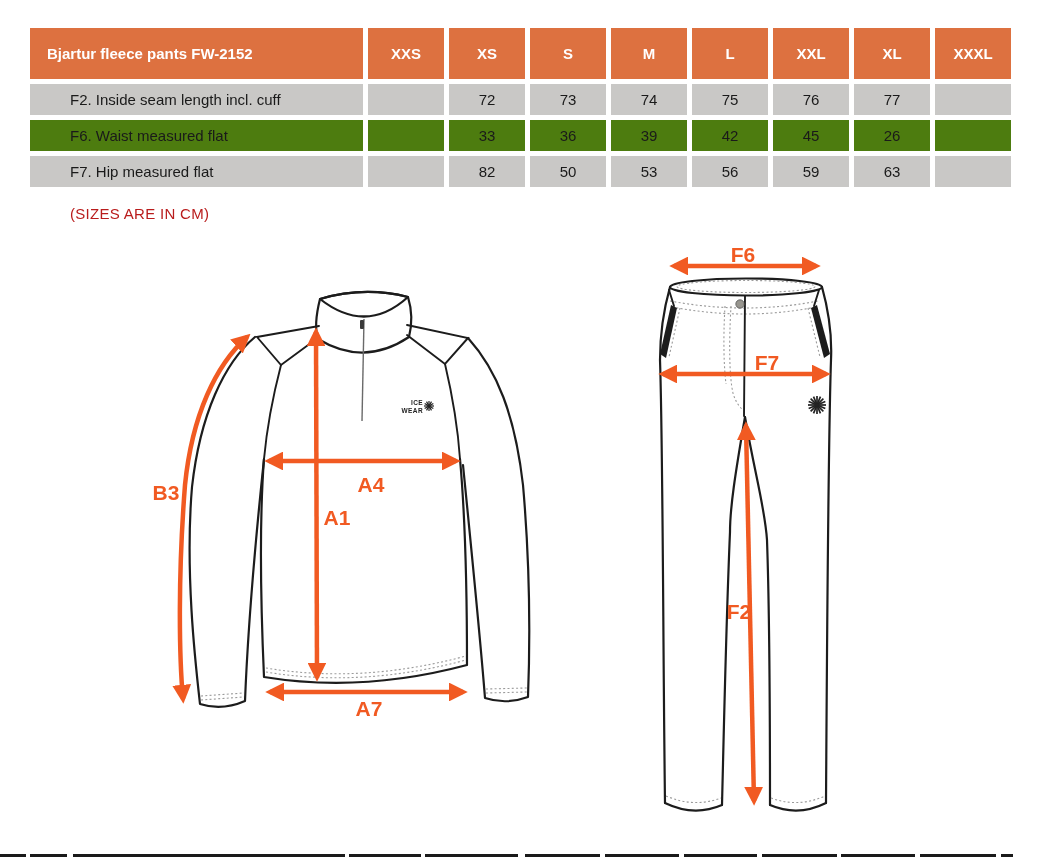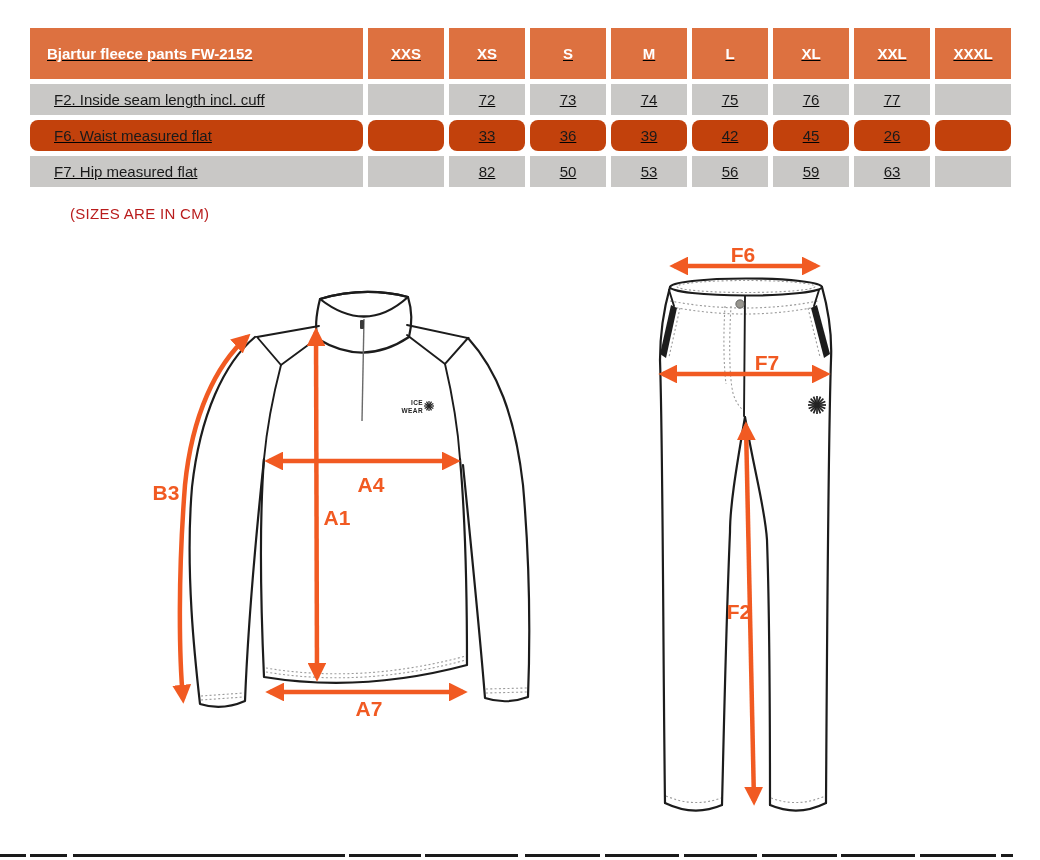--- a/index.html
+++ b/index.html
@@ -1,28 +1,28 @@
 <!DOCTYPE html>
 <html><head>
 <meta charset="utf-8">
 <style>
   html,body{margin:0;padding:0;background:#fff;}
   .page{position:relative;width:1040px;height:860px;background:#fff;overflow:hidden;
         font-family:"Liberation Sans",sans-serif;}
 
   
-  .size-table{position:absolute;left:30px;top:28px;display:flex;flex-direction:column;gap:5px;text-decoration:underline;}
+  .size-table{position:absolute;left:30px;top:28px;display:flex;flex-direction:column;gap:5px;}
   .trow{display:flex;gap:5px;}
   .cell{box-sizing:border-box;width:76px;height:31px;display:flex;align-items:center;
         justify-content:center;font-size:15px;color:#1A1A1A;}
-  .cell.desc{width:333px;justify-content:flex-start;padding-left:24px;}
+  .cell.desc{width:333px;justify-content:flex-start;padding-left:40px;}
   .trow.thead .cell{background:#DD7140;color:#FFFFFF;font-weight:bold;height:51px;}
   .trow.thead .cell.desc{padding-left:17px;}
   .trow.r-dark .cell{background:#C9C8C6;}
-  .trow.r-light .cell{background:#c2410c;border-radius:8px;}
+  .trow.r-light .cell{background:#4d7c0f;}
 
   
   .note{position:absolute;left:70px;top:205px;font-size:15px;color:#b91c1c;letter-spacing:.3px;}
 
   
   .shirt-svg{position:absolute;left:140px;top:275px;}
   .pants-svg{position:absolute;left:630px;top:240px;}
   .outline{stroke:#1C1C1C;stroke-width:2.2;fill:none;stroke-linecap:round;stroke-linejoin:round;}
   .seam{stroke:#1C1C1C;stroke-width:1.9;fill:none;stroke-linecap:round;}
   .stitch{stroke:#9B9B9B;stroke-width:1.1;fill:none;stroke-dasharray:2 2.3;}
@@ -43,22 +43,22 @@
 <div class="page">
 
   <div class="size-table" id="sizeTable">
       <div class="trow thead">
         <div class="cell desc">Bjartur fleece pants FW-2152</div>
         <div class="cell ">XXS</div>
         <div class="cell ">XS</div>
         <div class="cell ">S</div>
         <div class="cell ">M</div>
         <div class="cell ">L</div>
+        <div class="cell ">XXL</div>
         <div class="cell ">XL</div>
-        <div class="cell ">XXL</div>
         <div class="cell ">XXXL</div>
       </div>
       <div class="trow r-dark">
         <div class="cell desc">F2. Inside seam length incl. cuff</div>
         <div class="cell "></div>
         <div class="cell ">72</div>
         <div class="cell ">73</div>
         <div class="cell ">74</div>
         <div class="cell ">75</div>
         <div class="cell ">76</div>

